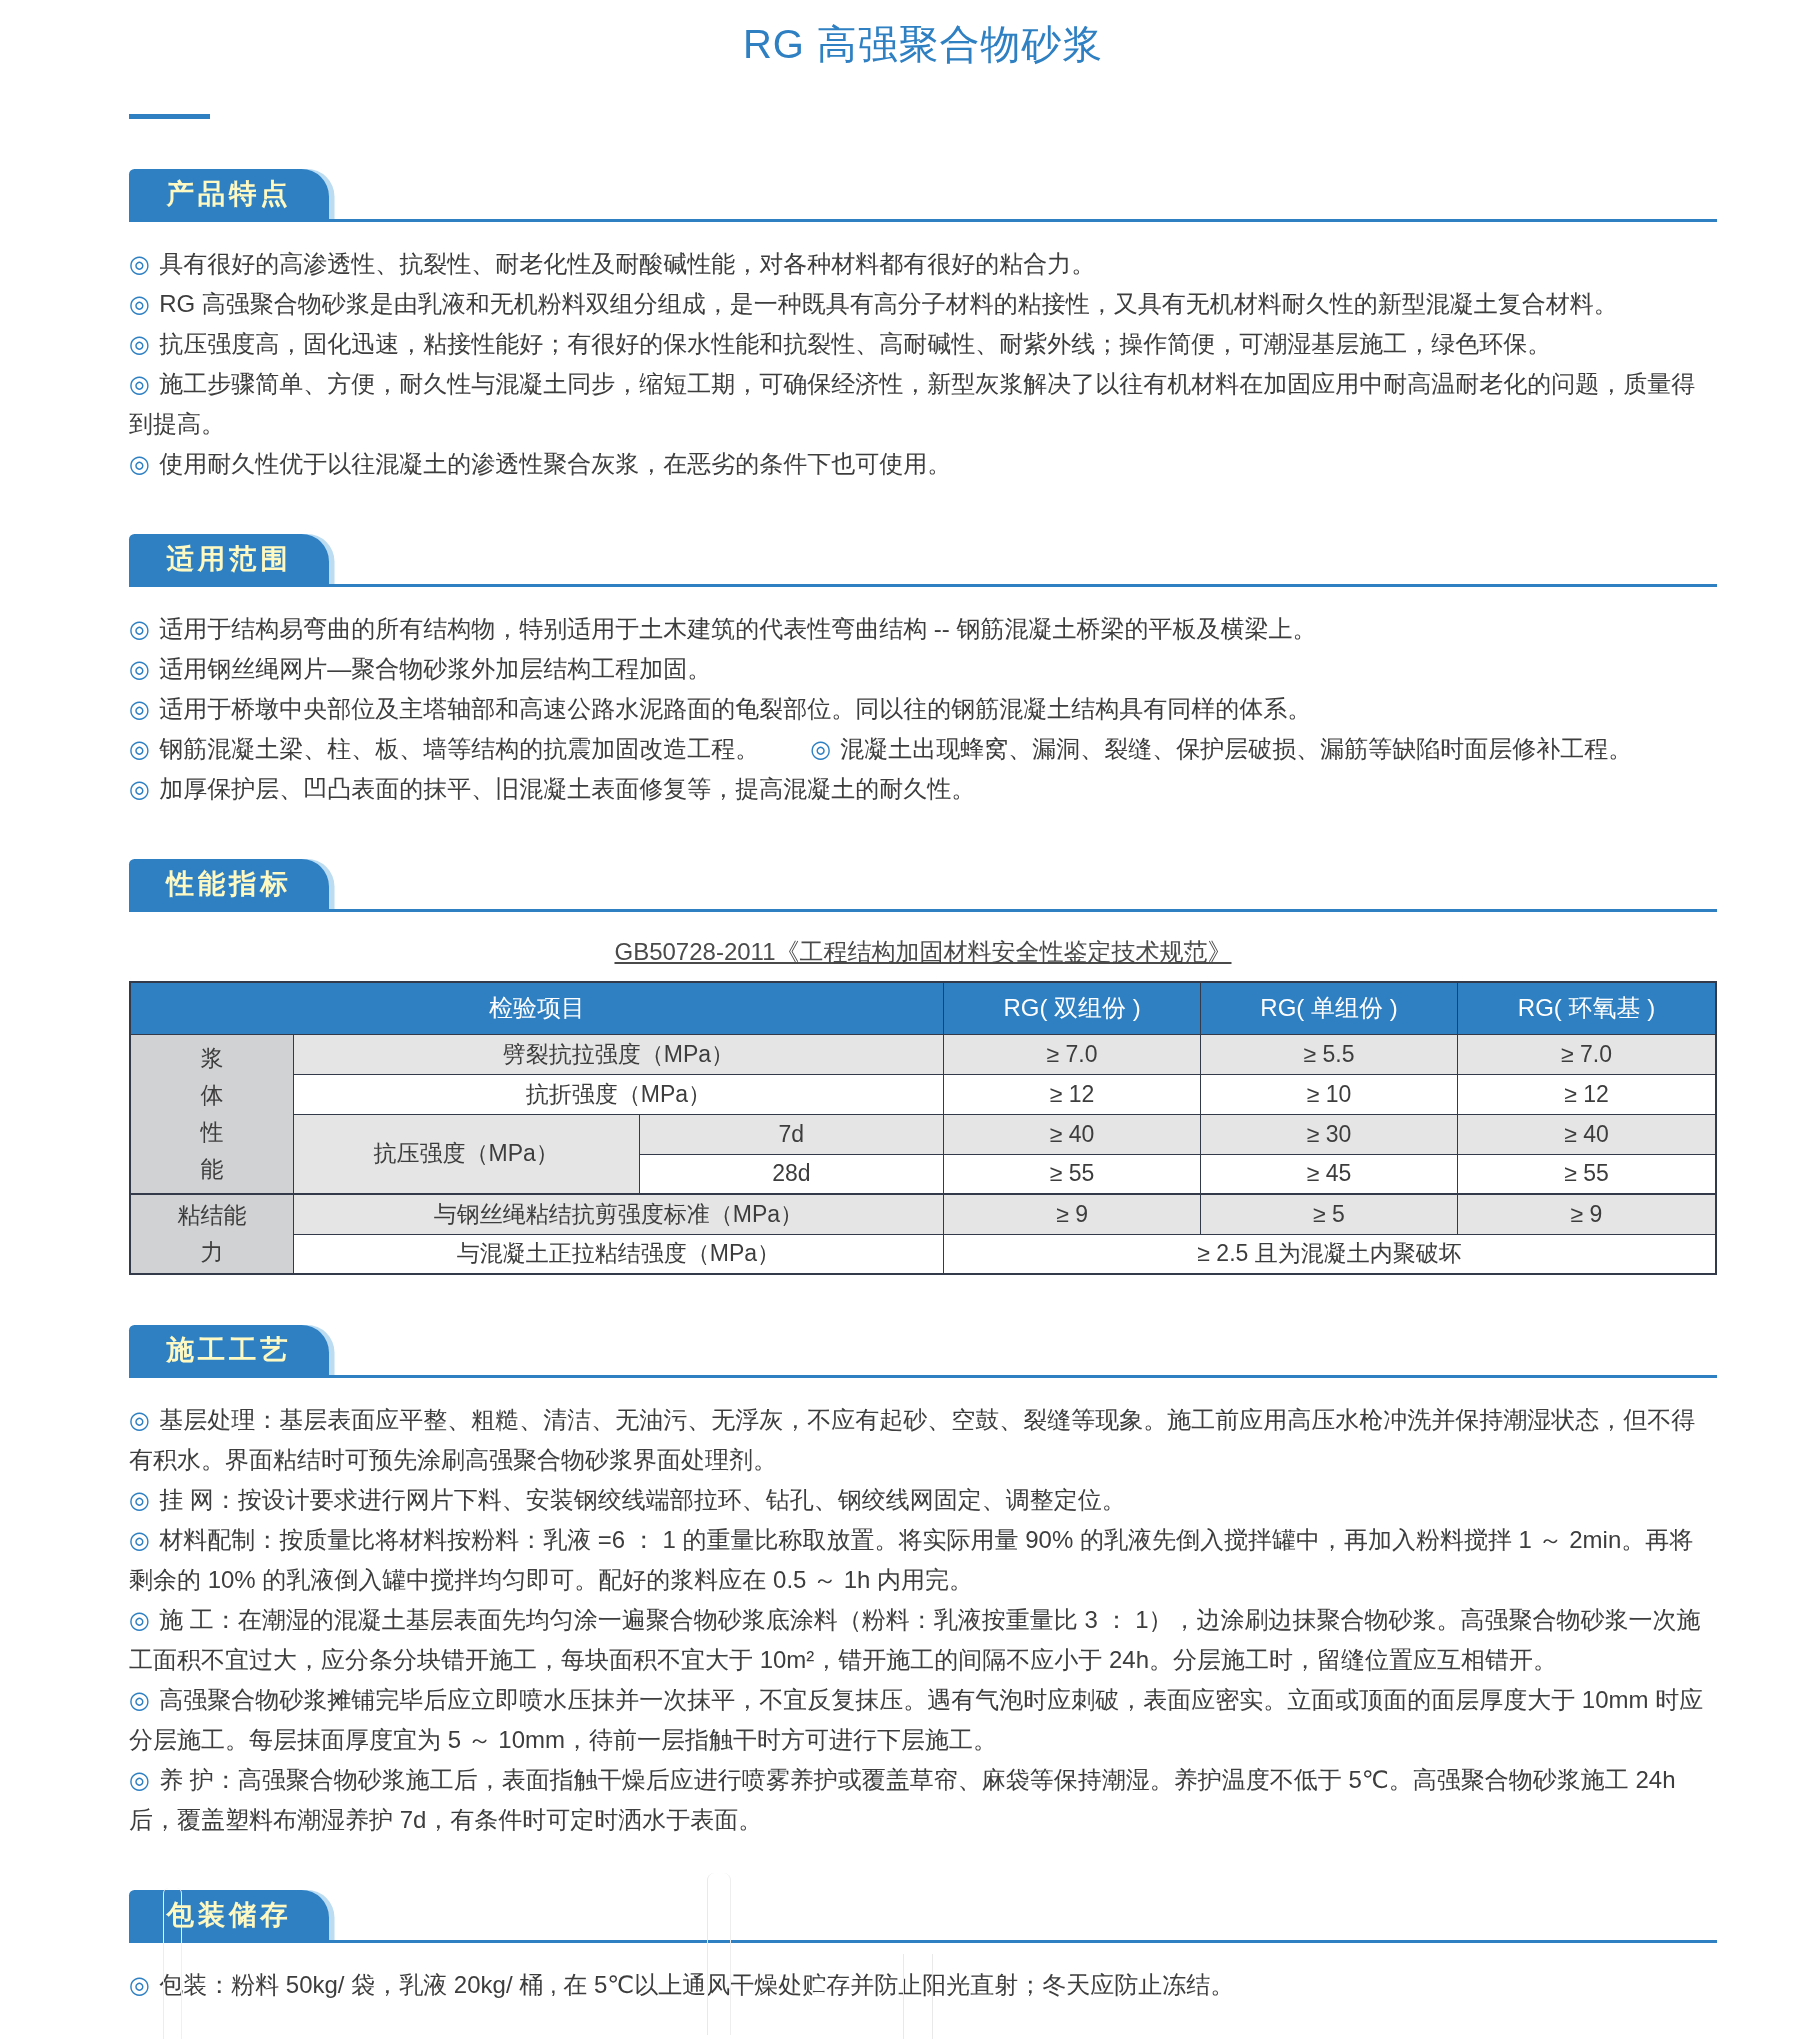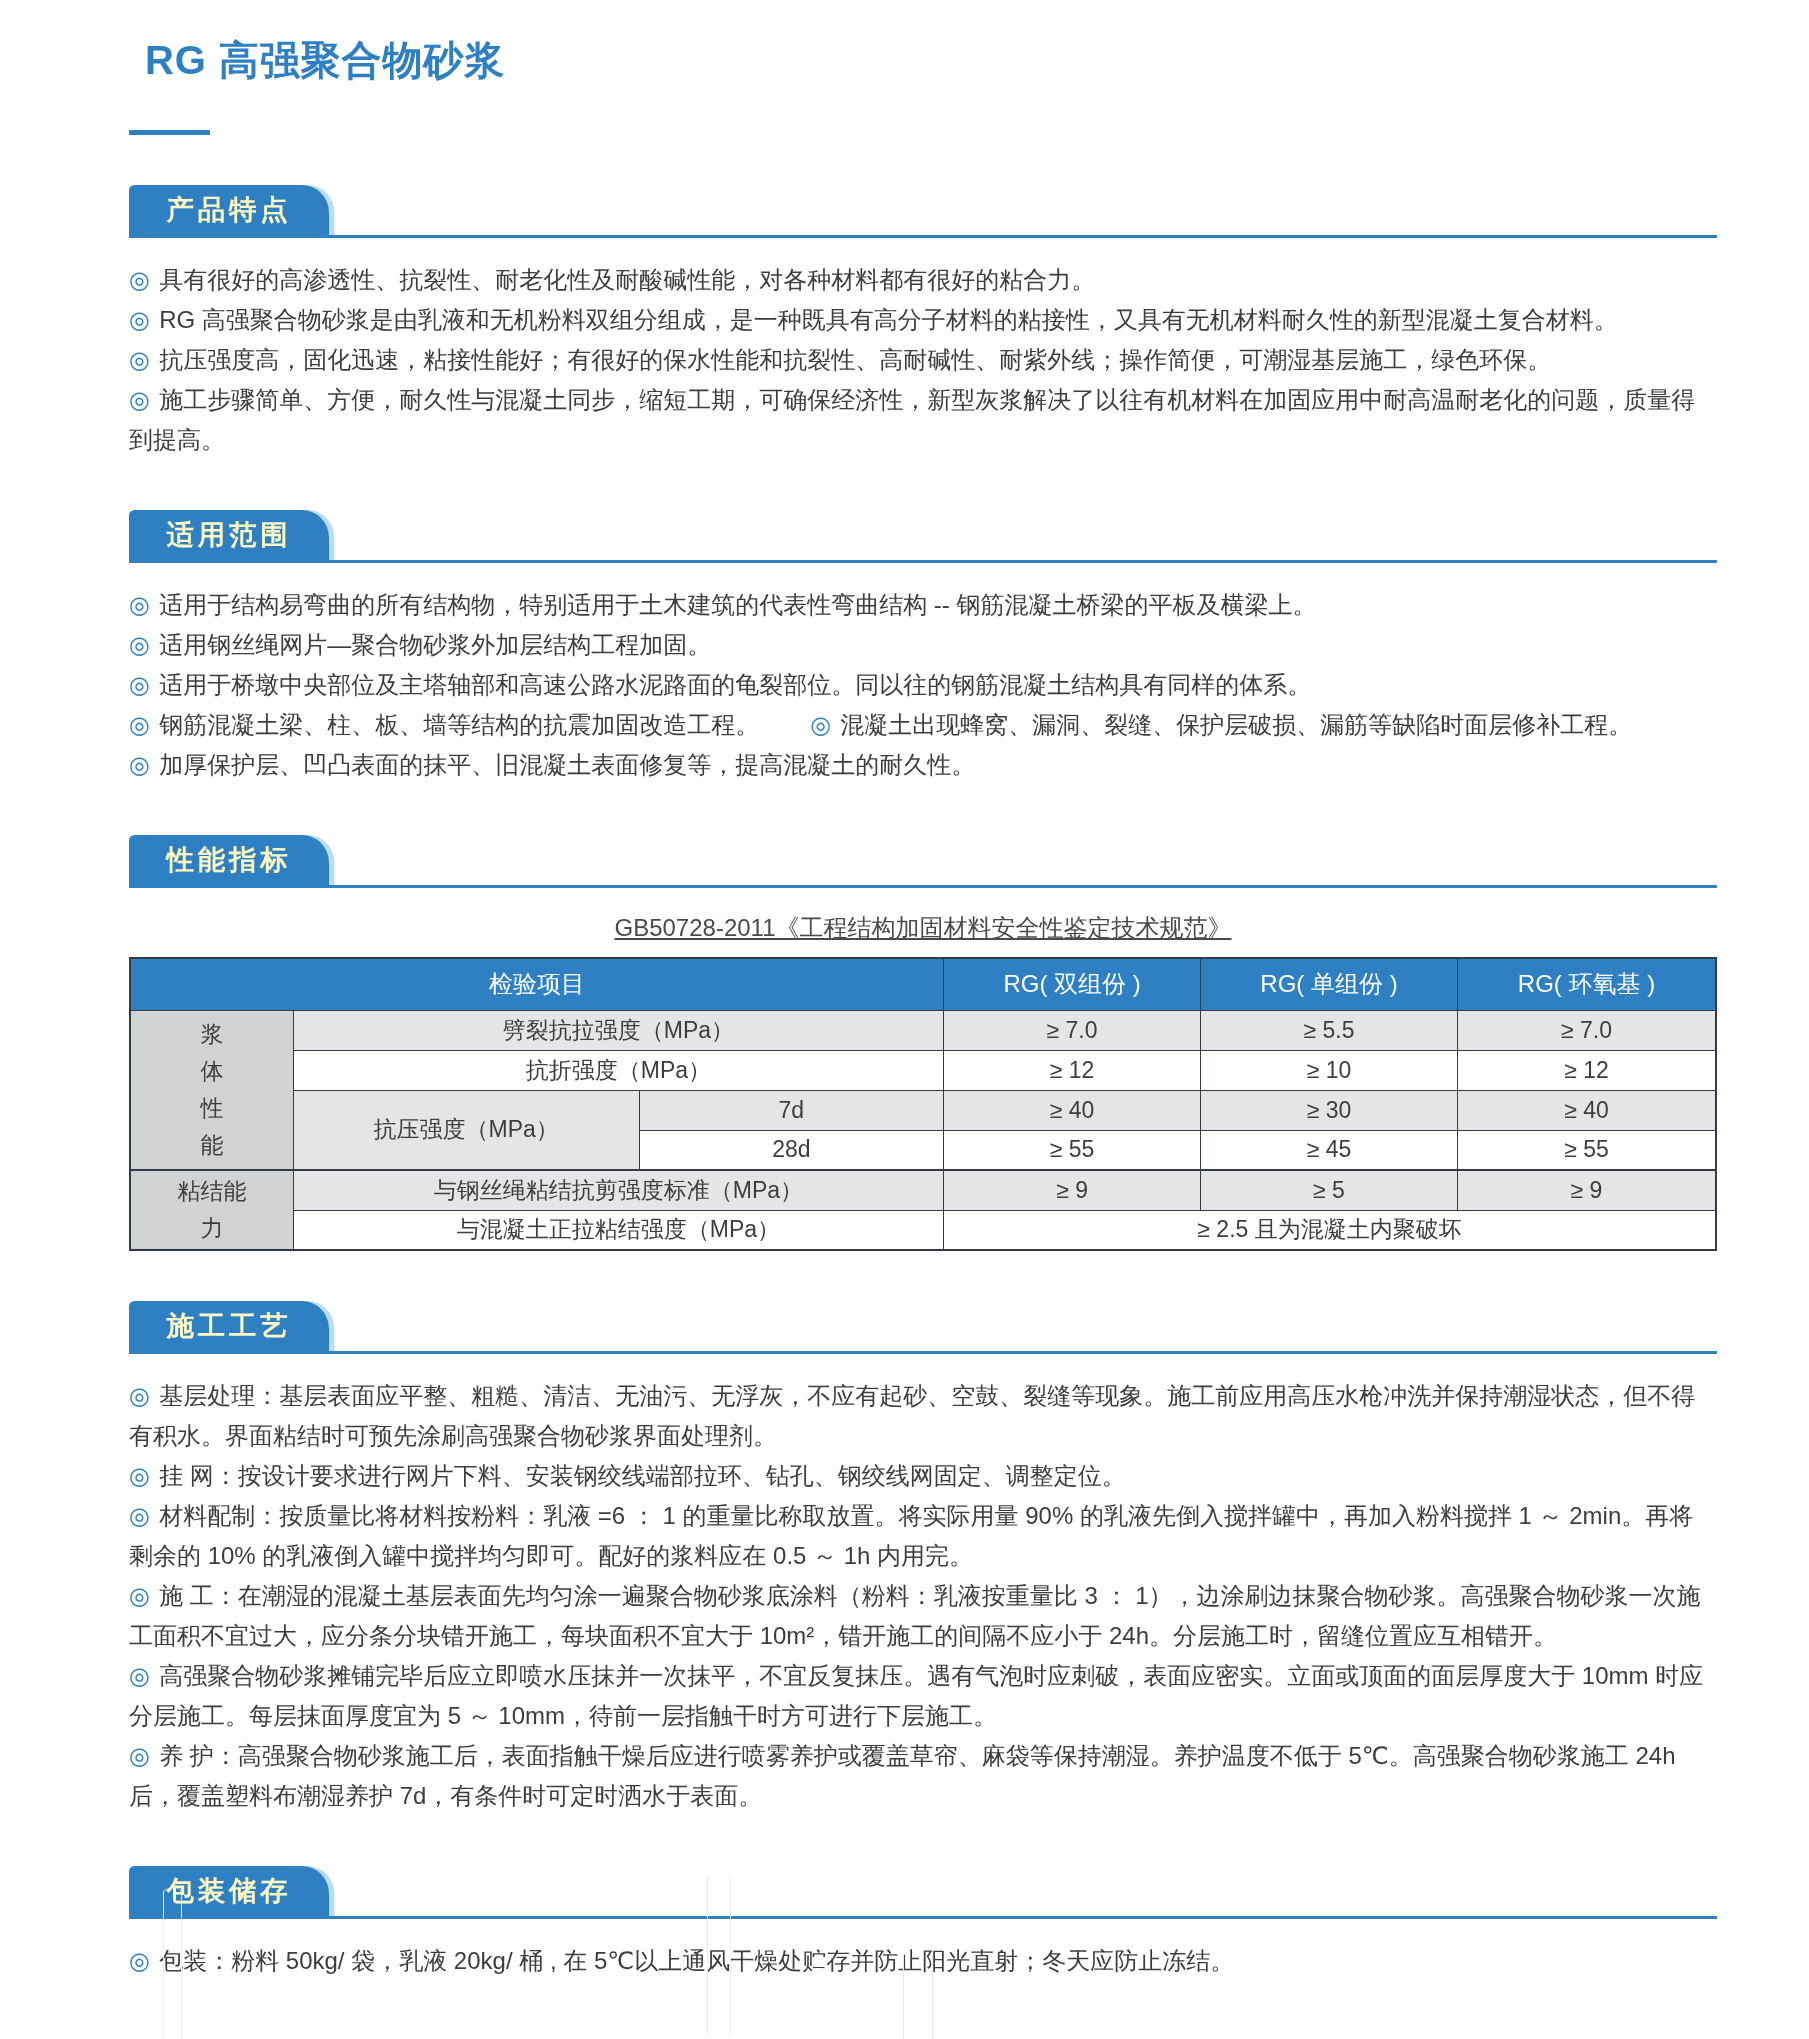--- a/index.html
+++ b/index.html
@@ -4,21 +4,21 @@
 <title>RG 高强聚合物砂浆</title>
 <style>
   html,body{margin:0;padding:0;background:#ffffff;}
   body{
     width:1809px;min-height:2040px;position:relative;
     font-family:"Liberation Sans","DejaVu Sans",sans-serif;
     color:#3d3d3d;
   }
   .page{padding:16.5px 92px 37px 129px;position:relative;}
   h1{
-    margin:16px;font-size:40px;font-weight:700;color:#2e80c3;letter-spacing:0.9px;
+    margin:0;font-size:40px;font-weight:400;color:#2e80c3;letter-spacing:0.9px;text-align:center;
   }
   .title-line{width:81px;height:5.5px;background:#2e80c3;margin-top:42px;}
 
   section{margin-top:50px;}
   .shead{border-bottom:3.7px solid #2e80c3;}
   .banner{
     display:inline-block;vertical-align:bottom;
     min-width:200px;height:50px;line-height:50px;
     background:#2e80c3;color:#fef9c3;
     font-size:27.5px;font-weight:700;letter-spacing:3.7px;text-align:center;
@@ -66,20 +66,21 @@
     <div class="shead">
       <div class="banner">
         <span>产品特点</span>
       </div>
     </div>
     <div class="list">
       <p class="li"><span class="mk">◎</span><span>具有很好的高渗透性、抗裂性、耐老化性及耐酸碱性能，对各种材料都有很好的粘合力。</span></p>
       <p class="li"><span class="mk">◎</span><span>RG 高强聚合物砂浆是由乳液和无机粉料双组分组成，是一种既具有高分子材料的粘接性，又具有无机材料耐久性的新型混凝土复合材料。</span></p>
       <p class="li"><span class="mk">◎</span><span>抗压强度高，固化迅速，粘接性能好；有很好的保水性能和抗裂性、高耐碱性、耐紫外线；操作简便，可潮湿基层施工，绿色环保。</span></p>
       <p class="li"><span class="mk">◎</span><span>施工步骤简单、方便，耐久性与混凝土同步，缩短工期，可确保经济性，新型灰浆解决了以往有机材料在加固应用中耐高温耐老化的问题，质量得到提高。</span></p>
+      <p class="li"><span class="mk">◎</span><span>使用耐久性优于以往混凝土的渗透性聚合灰浆，在恶劣的条件下也可使用。</span></p>
     </div>
   </section>
 
   <section>
     <div class="shead">
       <div class="banner">
         <span>适用范围</span>
       </div>
     </div>
     <div class="list">

